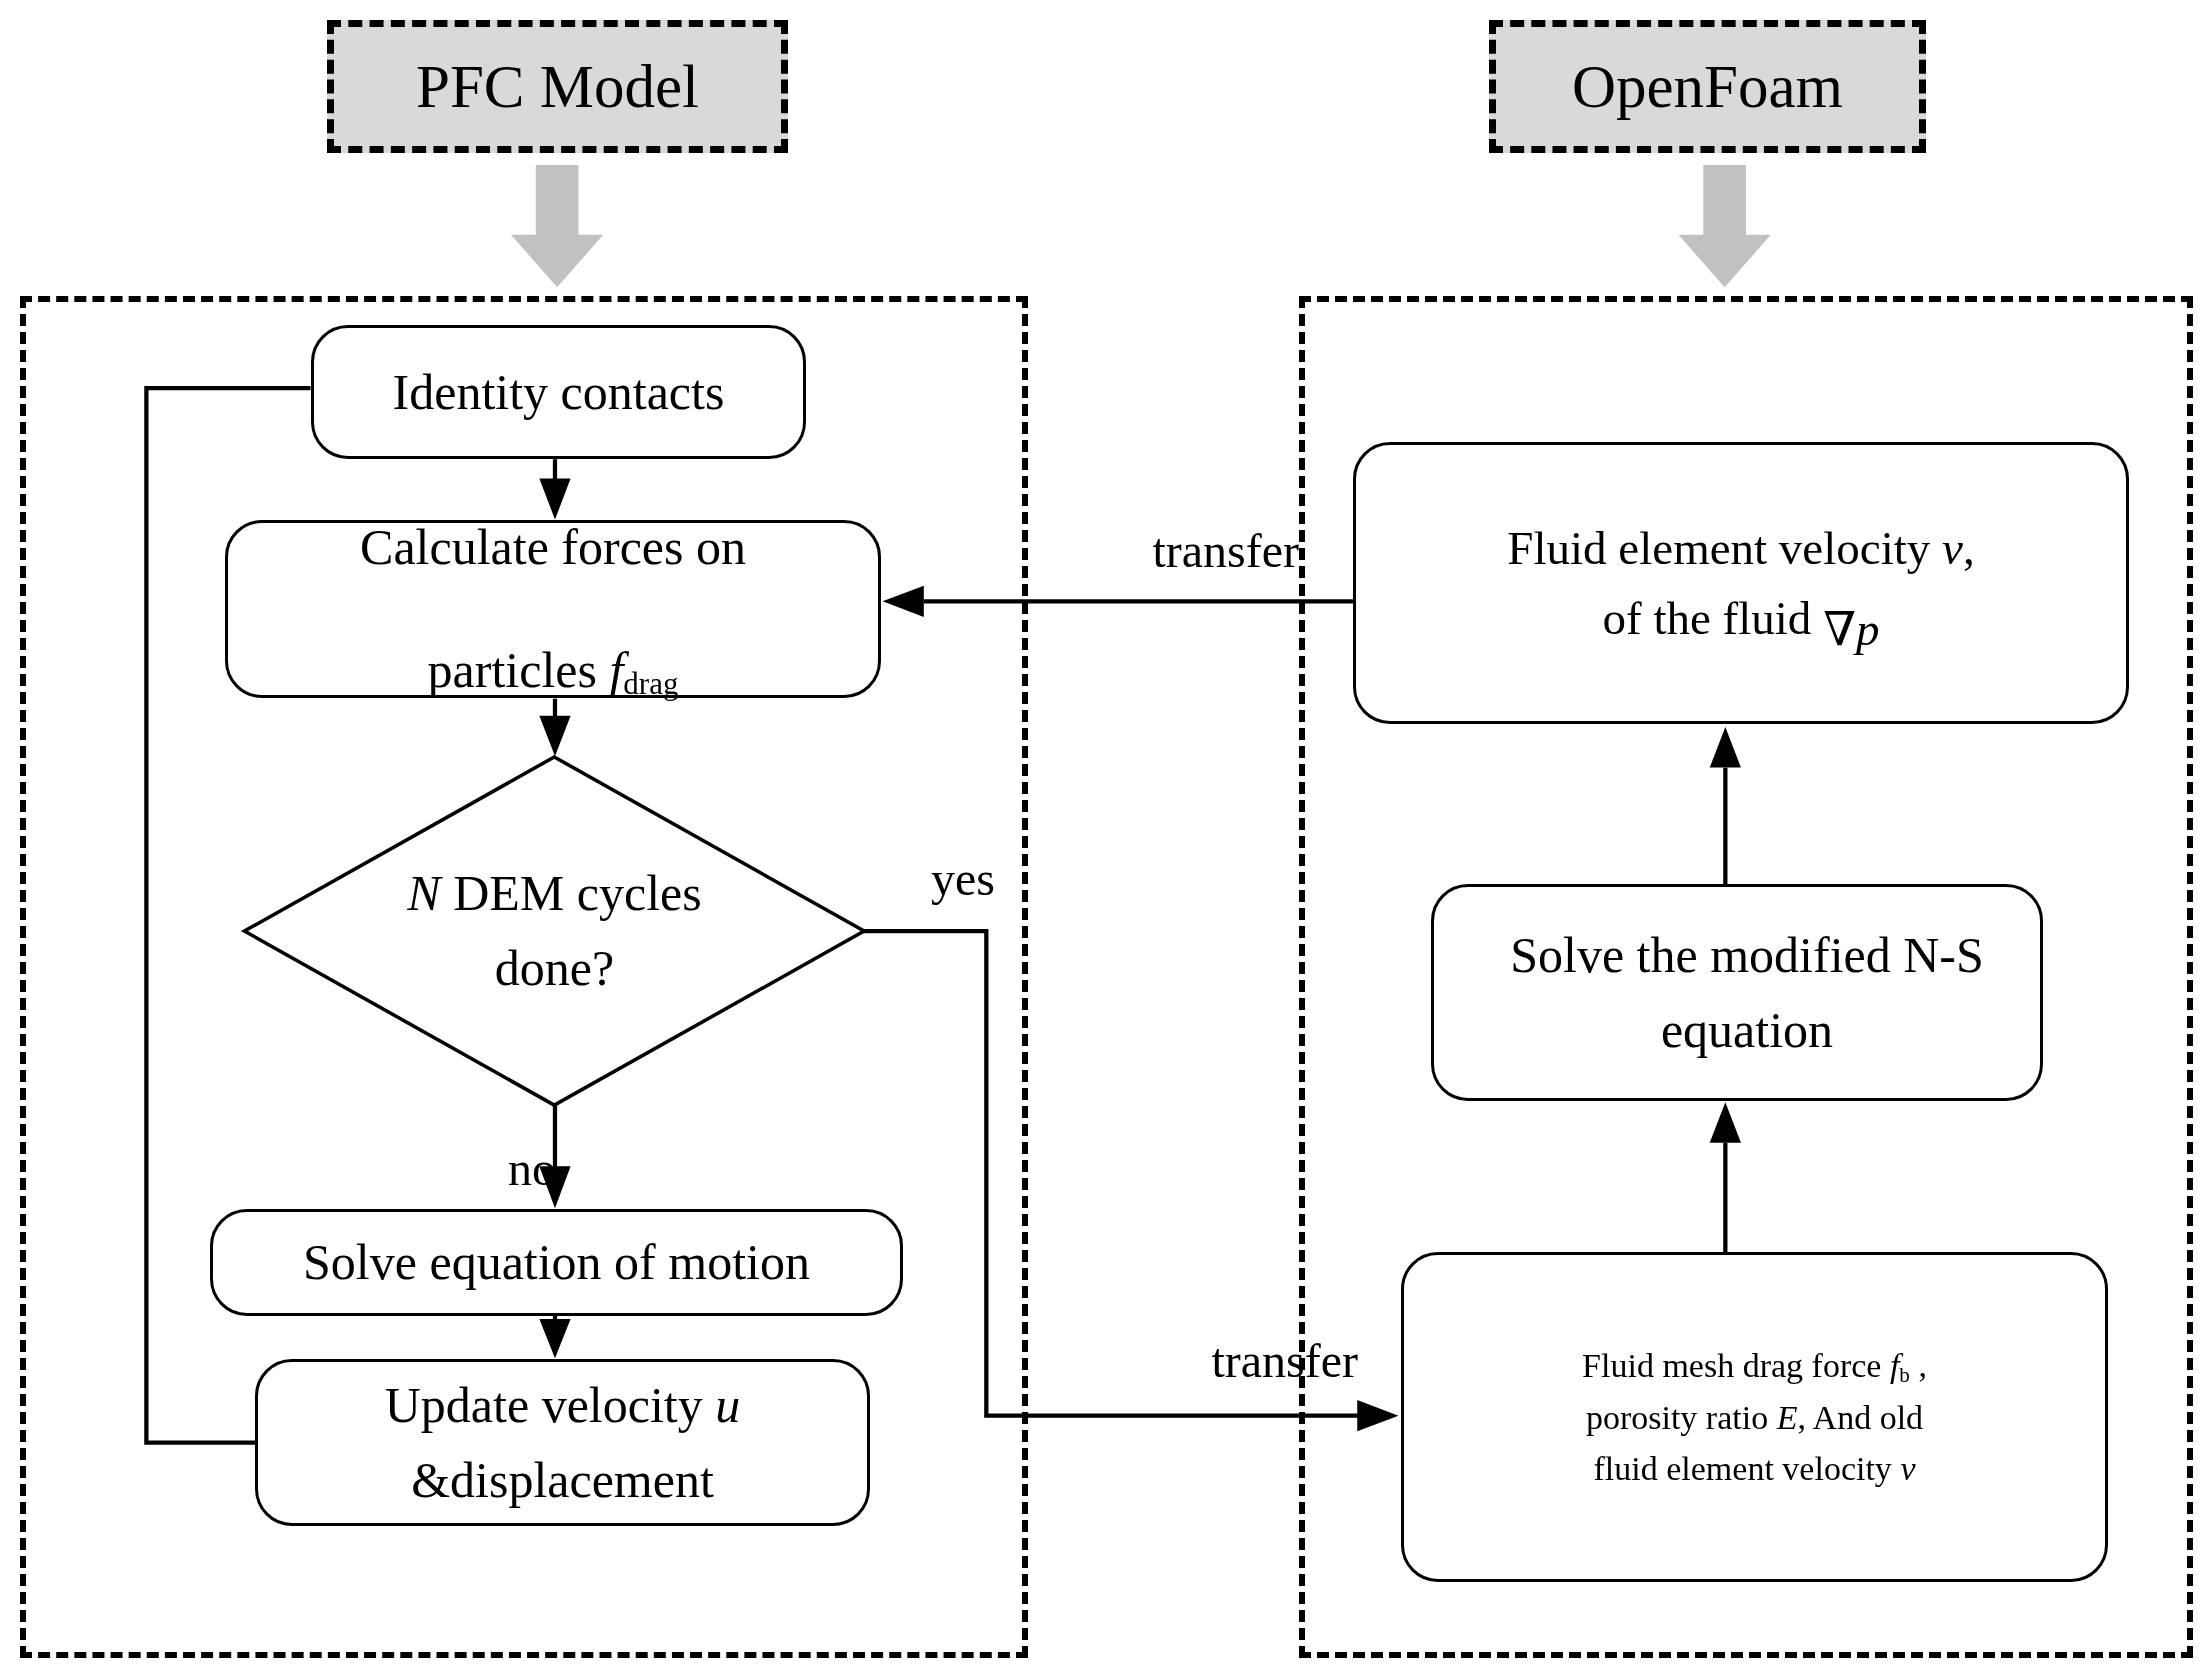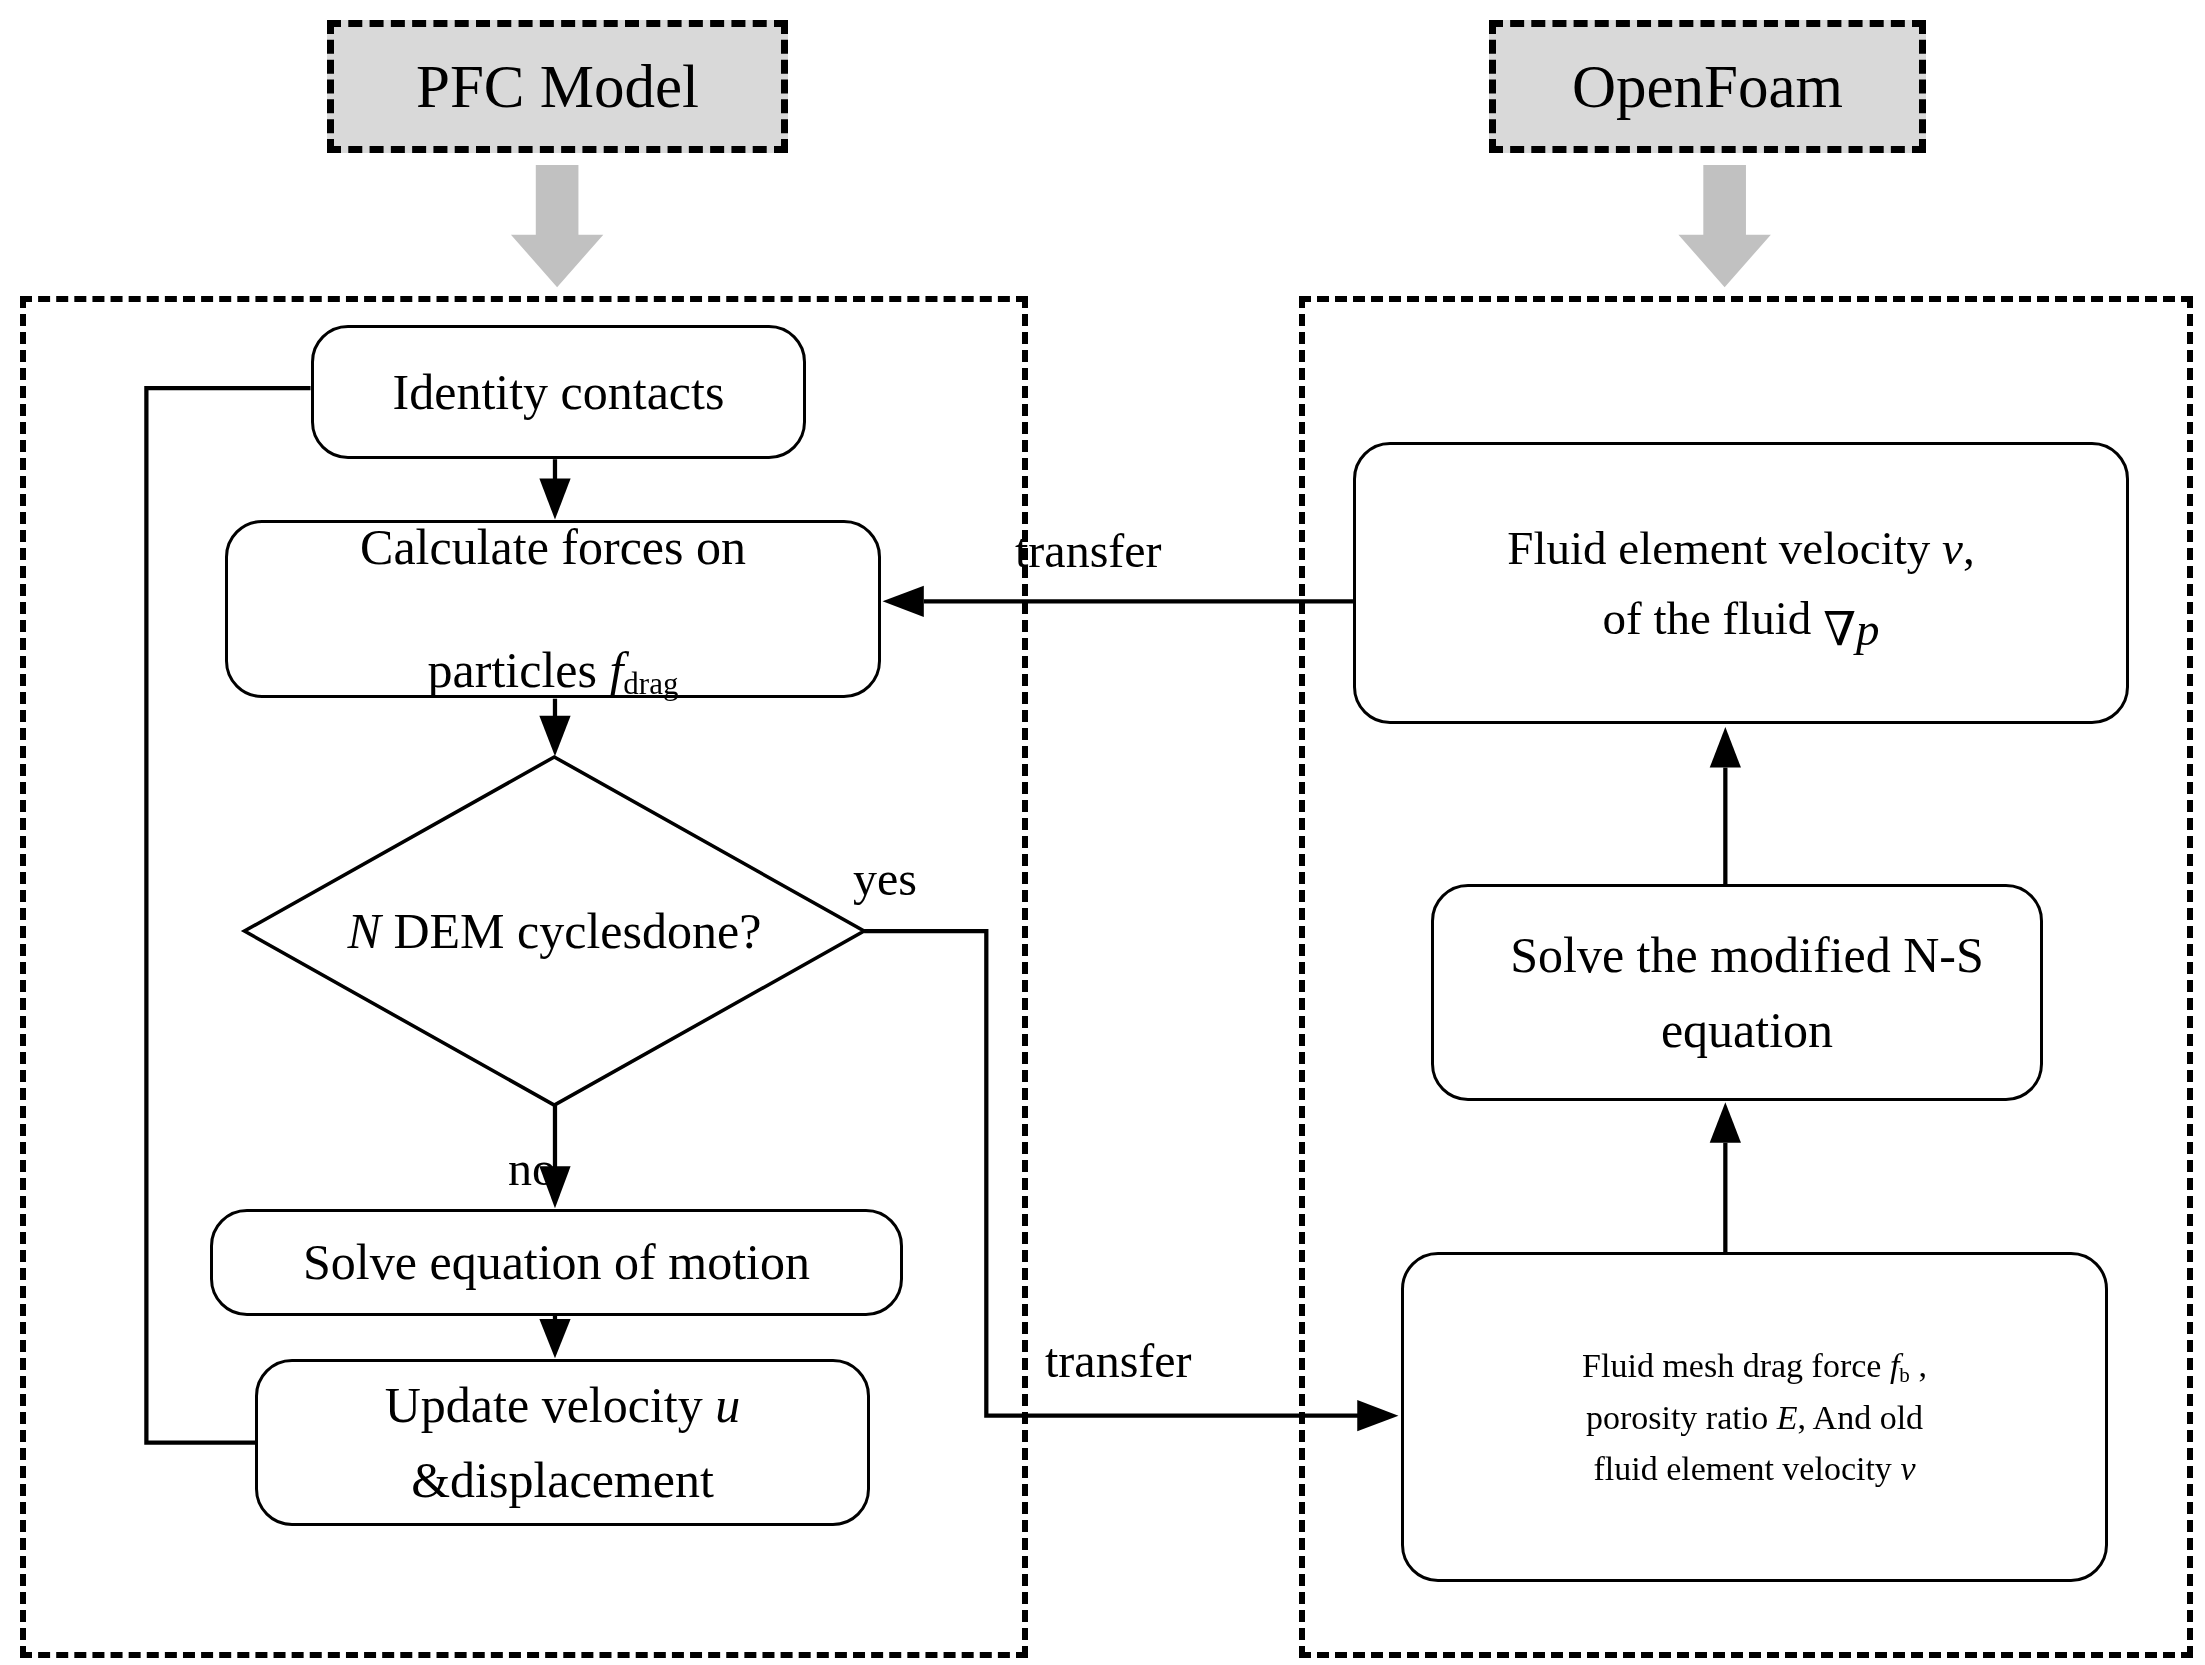--- a/index.html
+++ b/index.html
@@ -36,36 +36,36 @@
   .block-arrow{fill:var(--block-arrow);stroke:none;}
   .diamond-shape{fill:var(--node-fill);stroke:var(--line);stroke-width:5;}
 
   
   .node{
     position:absolute;background:var(--node-fill);border:3.6px solid var(--line);
     border-radius:37px;display:flex;flex-direction:column;align-items:center;justify-content:center;
     text-align:center;font-size:50px;line-height:1.5;z-index:3;
   }
   .diamond-label{
-    position:absolute;display:flex;flex-direction:row;align-items:center;justify-content:center;
+    position:absolute;display:flex;flex-direction:column;align-items:center;justify-content:center;
     text-align:center;font-size:50px;line-height:1.5;z-index:3;background:transparent;
   }
   .line{white-space:pre;}
 
   
   .seg-i{font-style:italic;}
   .seg-sub{font-size:0.62em;vertical-align:-0.22em;}
   .seg-drop{position:relative;top:0.24em;display:inline-block;}
   .seg-dropi{position:relative;top:0.24em;display:inline-block;font-style:italic;}
 
   
   .edge-label{
     position:absolute;font-size:48px;z-index:3;display:block;
   }
-  .center{text-align:left;}
+  .center{text-align:right;}
   .right{text-align:right;}
 </style>
 </head>
 <body>
 
 <div id="stage">
 
   <div class="module" style="left:20px;top:296px;width:1008px;height:1362px;"></div>
   <div class="module" style="left:1299px;top:296px;width:894px;height:1362px;"></div>
 

